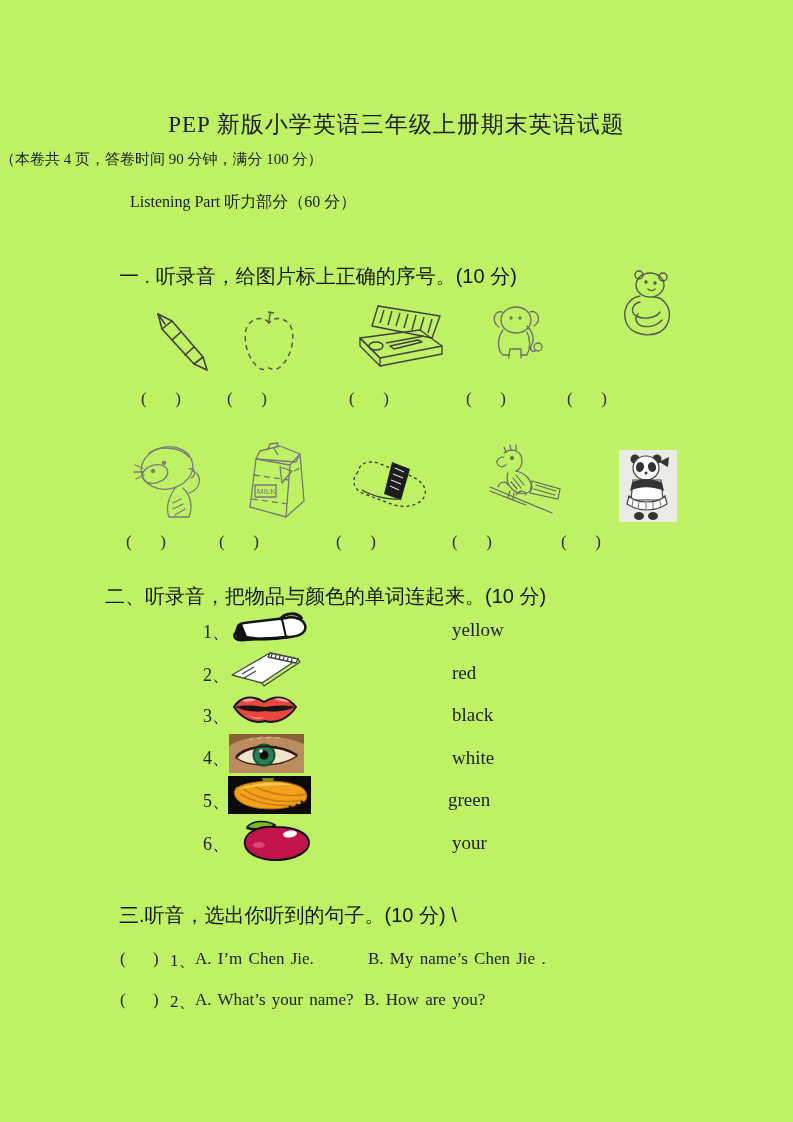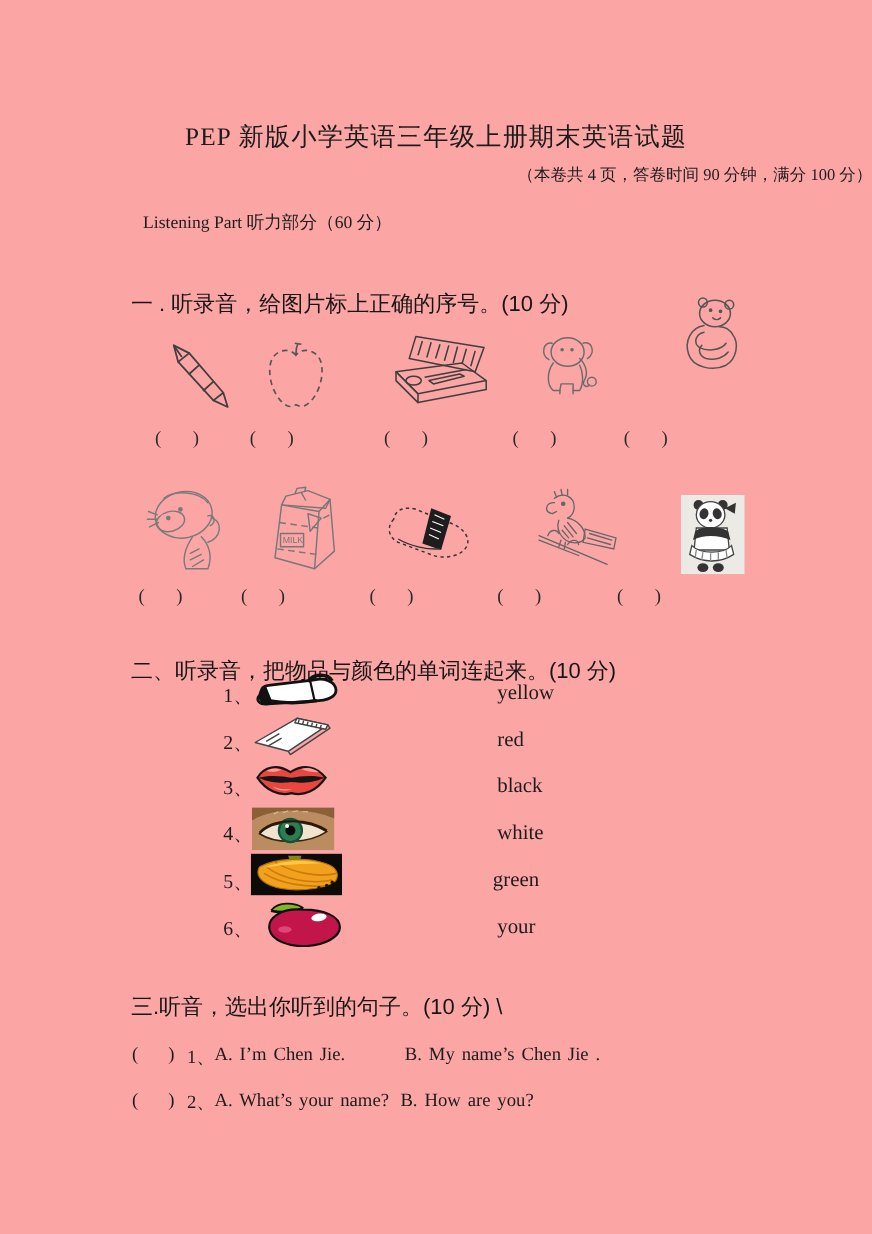--- a/index.html
+++ b/index.html
@@ -1,25 +1,25 @@
 <!DOCTYPE html>
 <html><head>
 <meta charset="utf-8">
 <style>
   html,body { margin:0; padding:0; background:#fff; }
   .page {
-    position:relative; width:793px; height:1122px; background:#fca5a5;
+    position:relative; width:793px; height:1122px; background:#bef264;
     font-family:"Liberation Serif","DejaVu Serif",serif; color:#1c1c1c; overflow:hidden;
   }
   .title {
     position:absolute; top:109px; left:0; right:0; text-align:center;
     font-size:23px; letter-spacing:1px; font-weight:500;
   }
   .subtitle {
-    position:absolute; top:150px; left:0; right:0; text-align:right;
+    position:absolute; top:150px; left:0; right:0; text-align:left;
     font-size:15px;
   }
   .section {
     position:absolute; top:192px; left:130px; font-size:16px; font-weight:500;
   }
   .q-heading {
     position:absolute; font-family:"Liberation Sans","DejaVu Sans",sans-serif;
     font-size:20px; font-weight:500; color:#161616;
   }
   .ans {
@@ -225,21 +225,21 @@
     </div>
   <div class="ans" style="left:452px;top:532px;">
       <span>(</span>
       <span>)</span>
     </div>
   <div class="ans" style="left:561px;top:532px;">
       <span>(</span>
       <span>)</span>
     </div>
 
-  <div class="q-heading" style="top:583px;left:119px;margin-top:13px;">二、听录音，把物品与颜色的单词连起来。(10 分)</div>
+  <div class="q-heading" style="top:583px;left:105px;">二、听录音，把物品与颜色的单词连起来。(10 分)</div>
 
   <span class="num" style="left:203px;top:620px;">1、</span>
   <div class="img" style="left:228px;top:610px;width:82px;height:34px;">
     <svg viewBox="0 0 82 34">
       <path fill="#fff" stroke="#111" stroke-width="2.5" d="M8 22 C4 27 8 31 16 30 L62 27 C74 26 79 21 77 15 C75 9 66 6 58 8 L16 13 C9 14 10 17 8 22 Z"></path>
       <path fill="#111" d="M8 22 C6 26 9 30 16 30 L20 29 L14 14 C10 16 9 19 8 22 Z"></path>
       <path stroke="#111" stroke-width="2" fill="none" d="M54 9 L58 27"></path>
       <path fill="none" stroke="#111" stroke-width="3" d="M52 10 C56 2 70 2 74 9"></path>
       <path stroke="#111" stroke-width="3" fill="none" d="M16 27 C32 30 48 29 60 27"></path>
       </svg>

